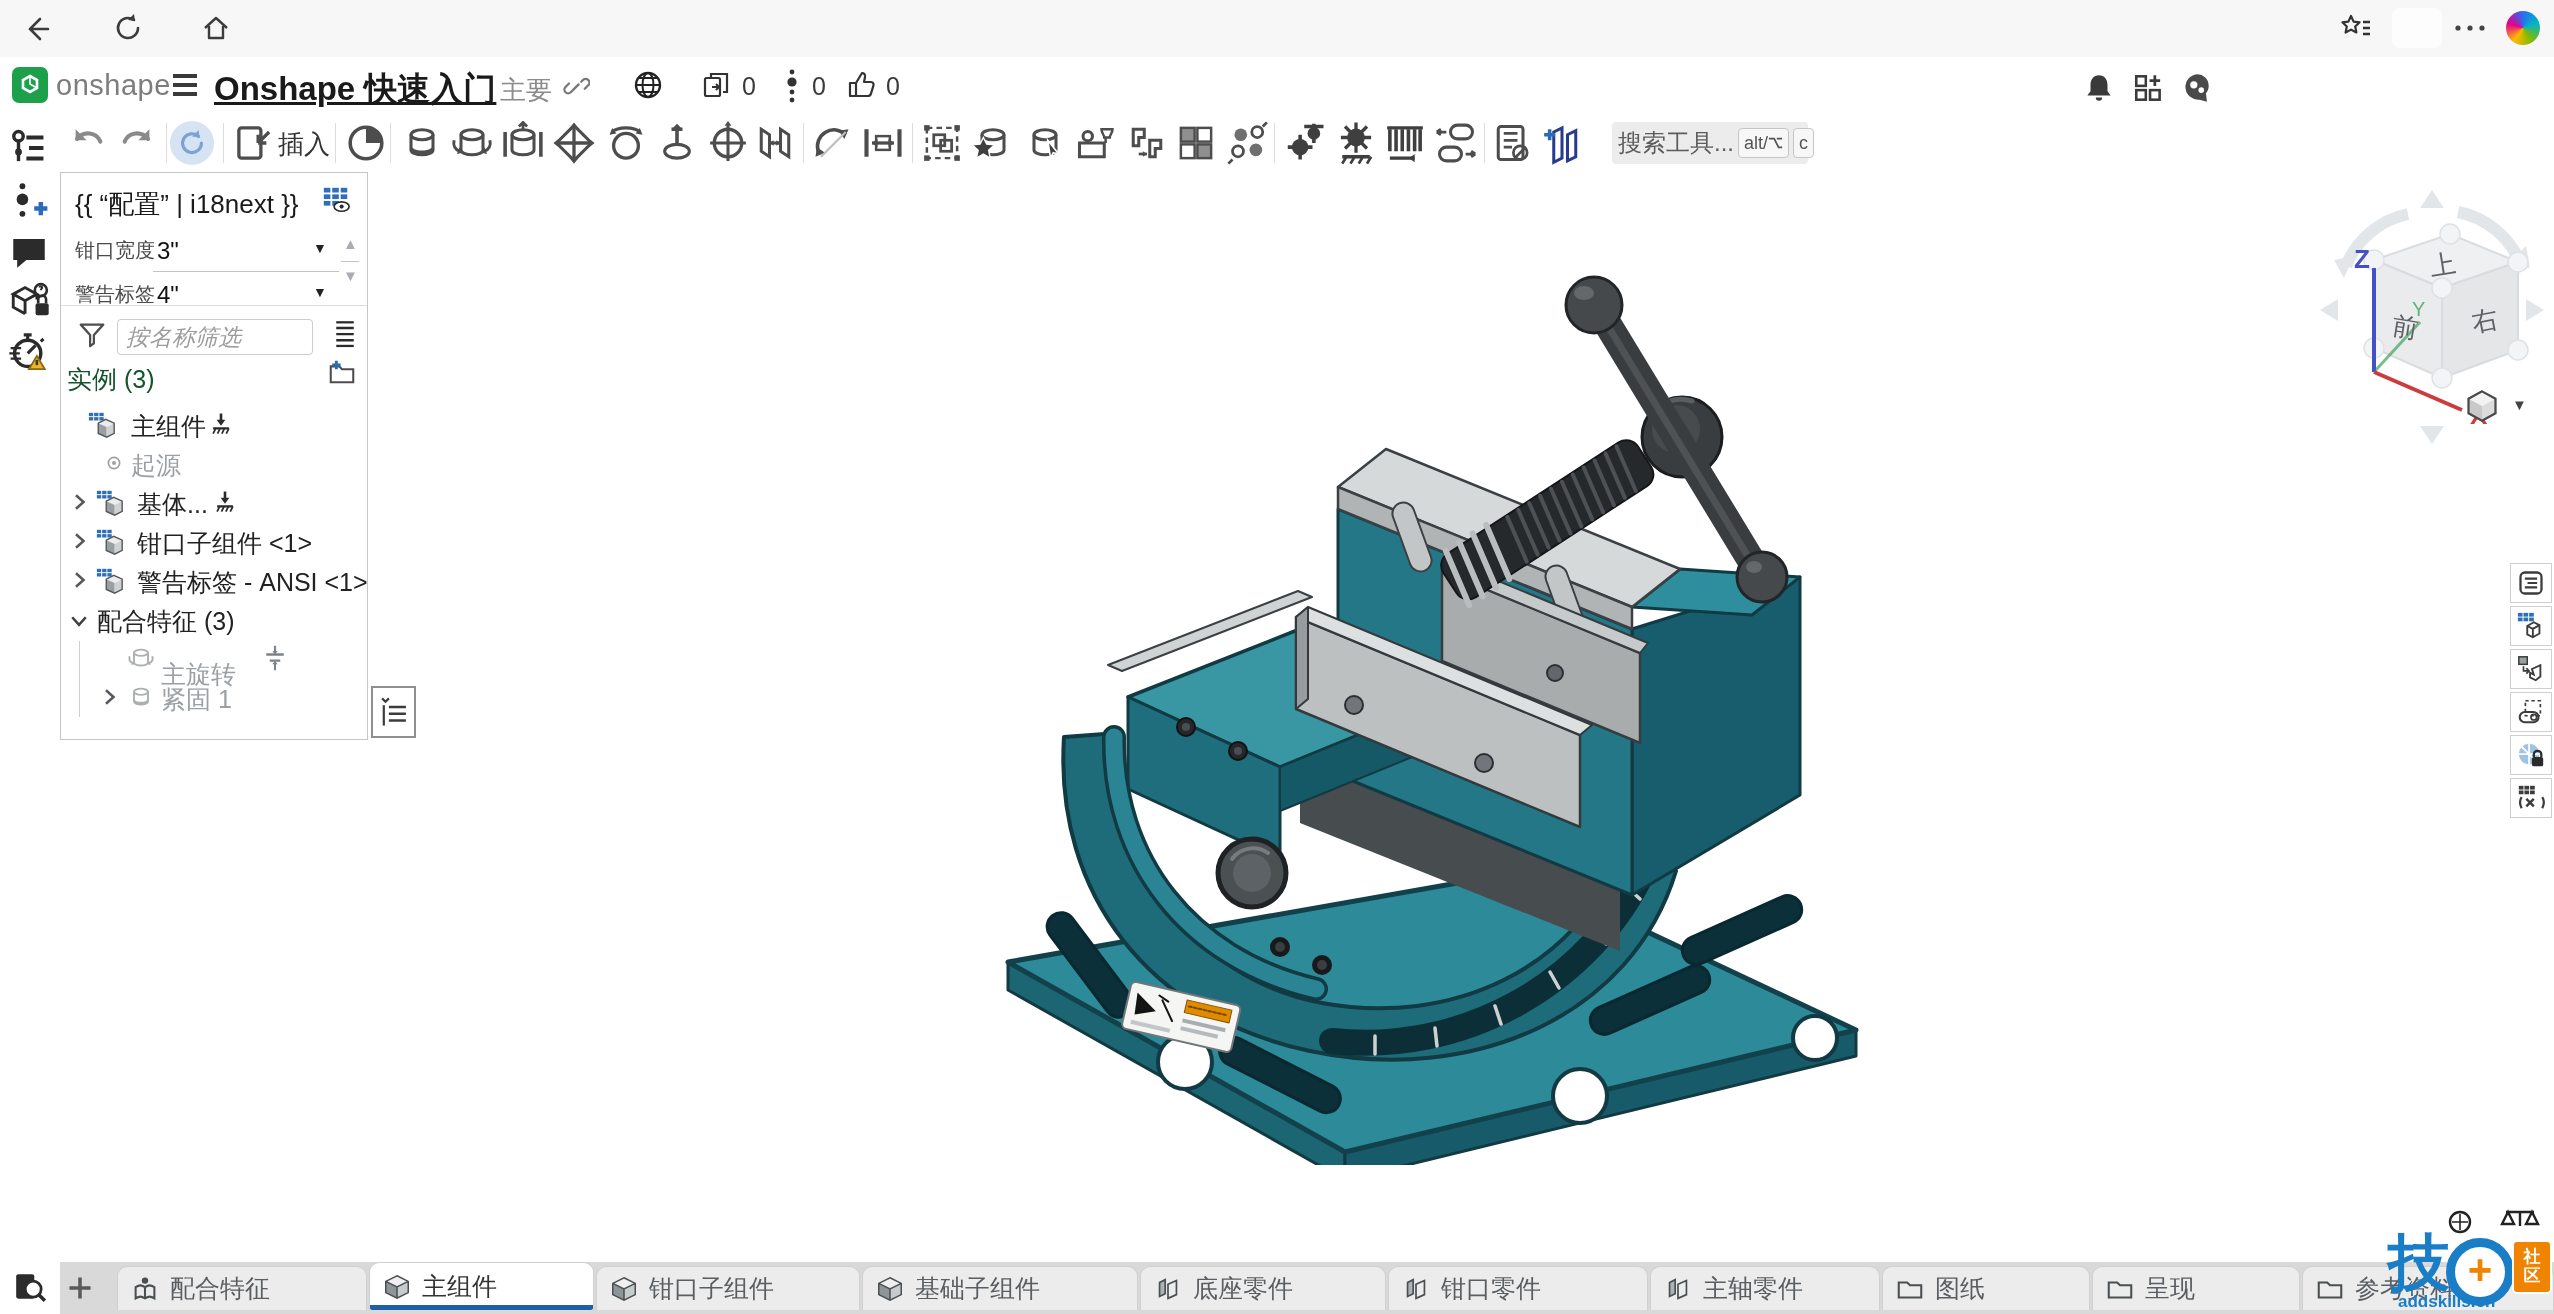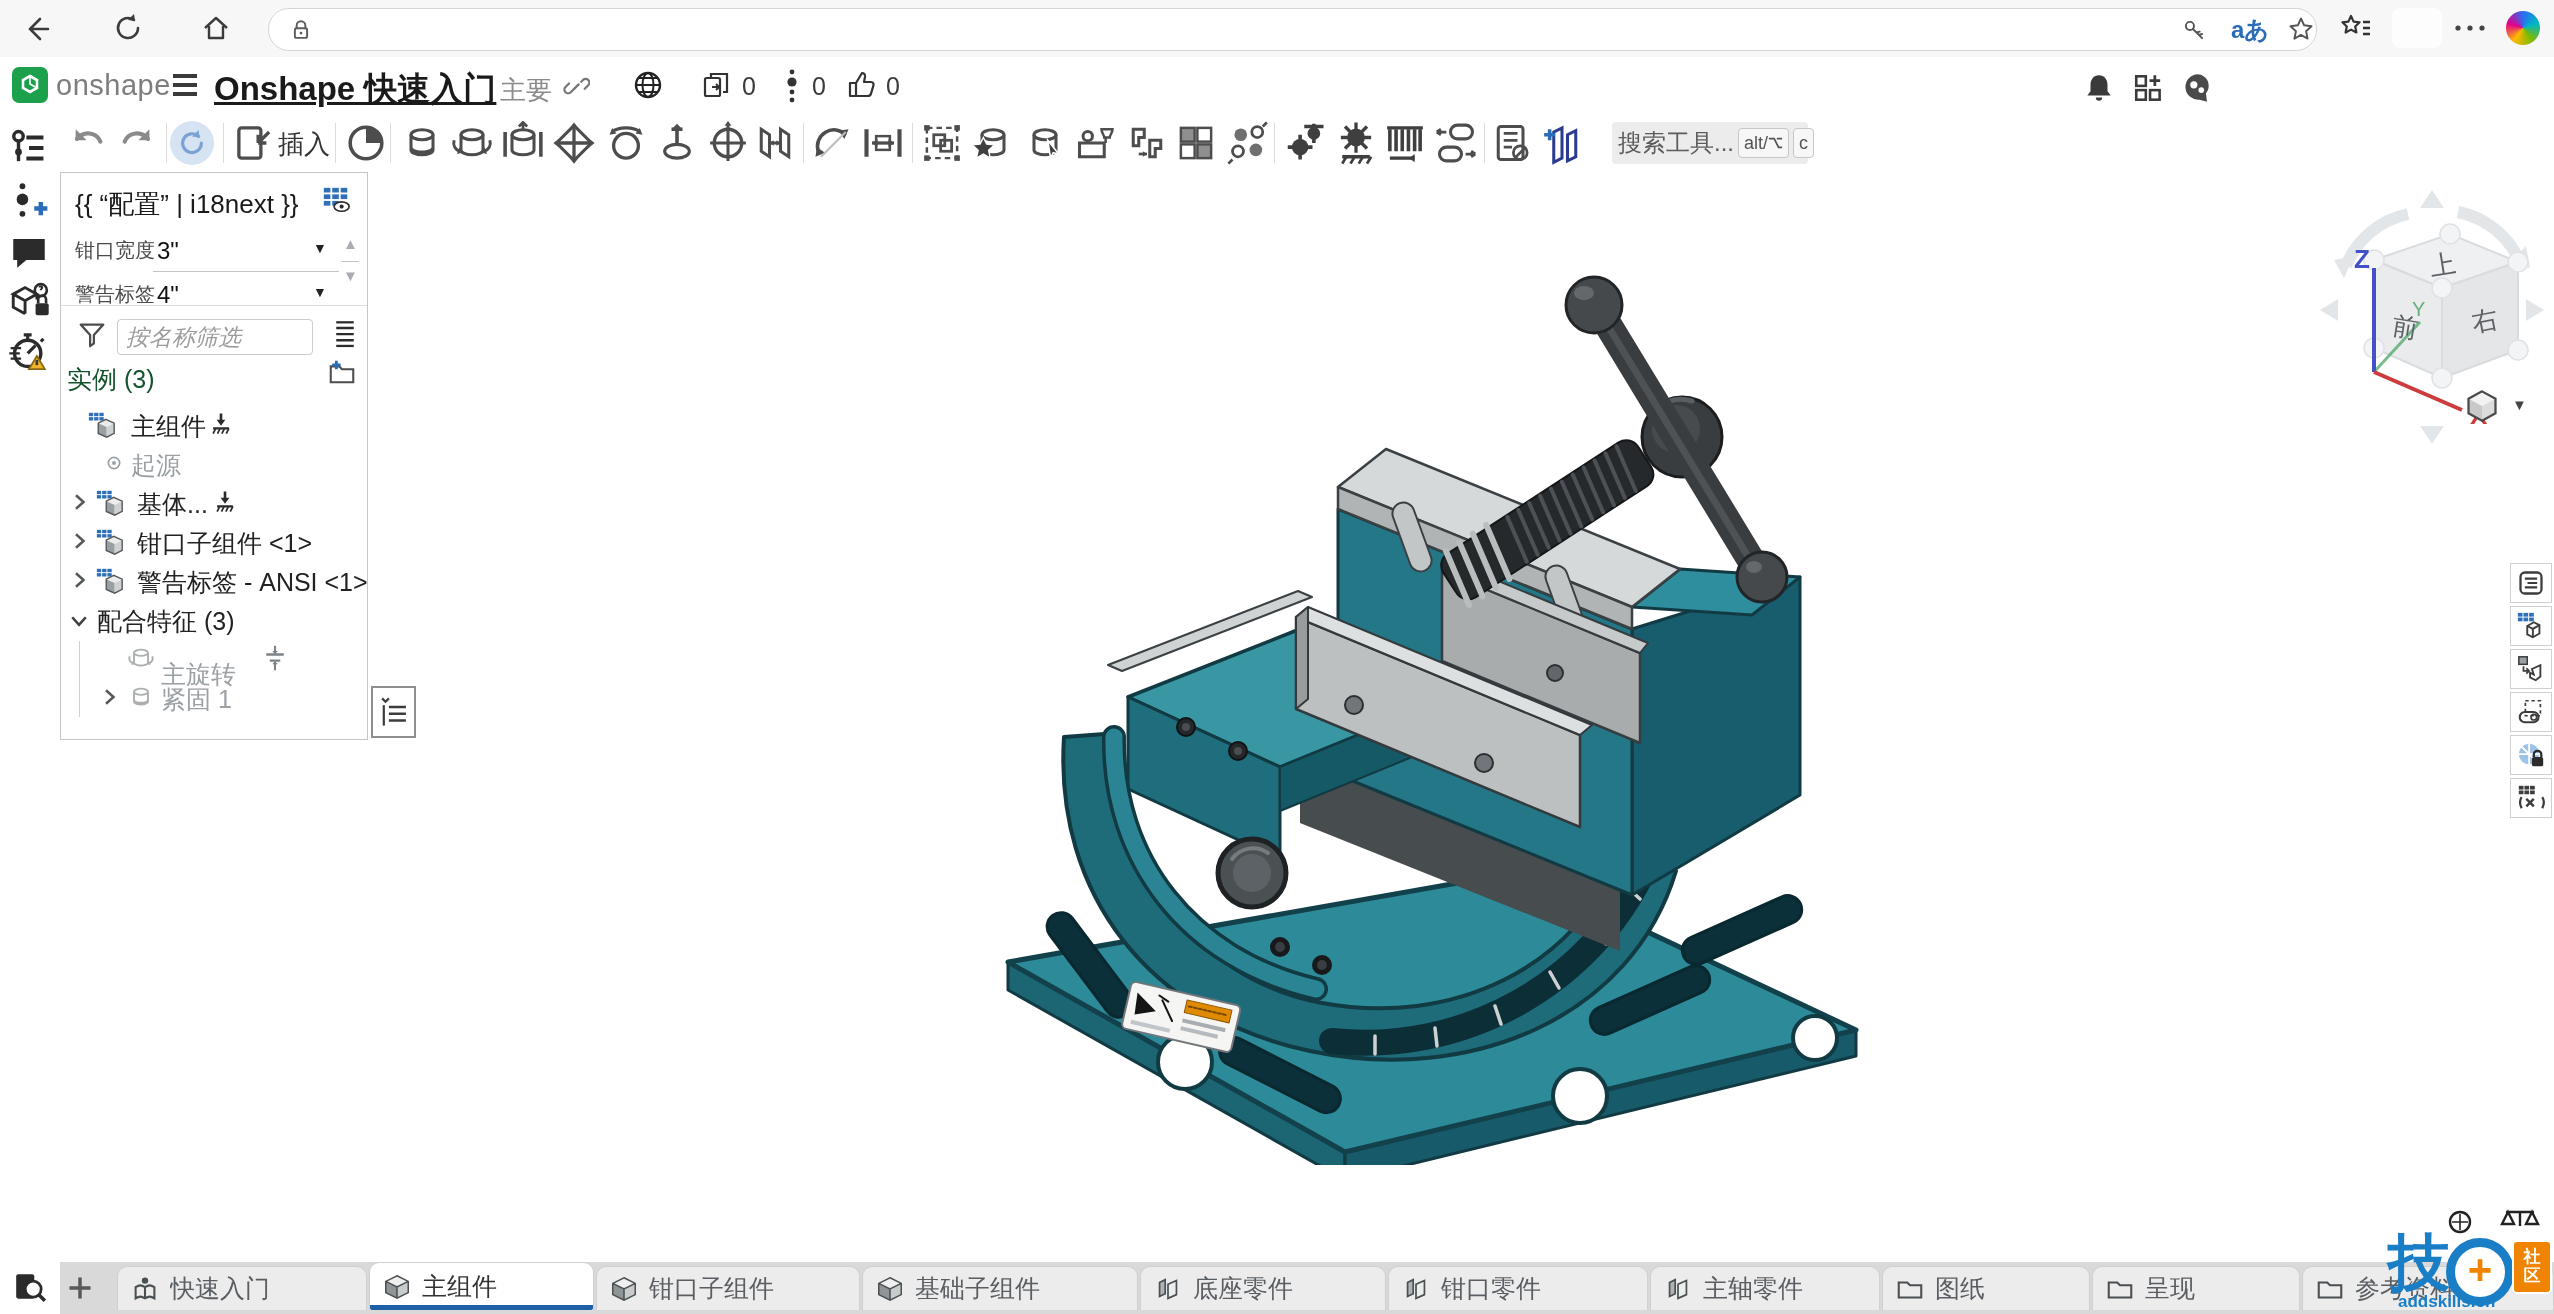--- a/index.html
+++ b/index.html
@@ -126,35 +126,20 @@
     <svg class="abs bic" style="left:22px;top:13px" width="32" height="32" viewBox="0 0 32 32">
         <path d="M18 6 8 16l10 10M8 16h18" stroke="#3c3c3c" stroke-width="2.6" fill="none" stroke-linecap="round"></path>
       </svg>
     <svg class="abs" style="left:112px;top:12px" width="32" height="32" viewBox="0 0 32 32">
         <path d="M26 16a10 10 0 1 1-4-8" stroke="#3c3c3c" stroke-width="2.6" fill="none" stroke-linecap="round"></path>
         <path d="M22 2l1 7-7-1" fill="#3c3c3c"></path>
       </svg>
     <svg class="abs" style="left:200px;top:12px" width="32" height="32" viewBox="0 0 32 32">
         <path d="M5 16 16 6l11 10M9 14v12h14V14" stroke="#3c3c3c" stroke-width="2.4" fill="none" stroke-linejoin="round"></path>
       </svg>
-    <div class="addr">
-      <svg class="abs" style="left:18px;top:7px" width="28" height="28" viewBox="0 0 32 32">
-          <rect x="9" y="14" width="14" height="11" rx="2" fill="none" stroke="#5c5c5c" stroke-width="2.2"></rect>
-          <path d="M11 14v-3a5 5 0 0 1 10 0v3" fill="none" stroke="#5c5c5c" stroke-width="2.2"></path>
-          <circle cx="16" cy="19.5" r="1.6" fill="#5c5c5c"></circle>
-        </svg>
-      <svg class="abs" style="left:1912px;top:8px" width="26" height="26" viewBox="0 0 32 32">
-          <circle cx="11" cy="11" r="5" fill="none" stroke="#555" stroke-width="2.4"></circle>
-          <path d="M15 15 26 26M22 22l4-1M19 19l4-1" stroke="#555" stroke-width="2.4" fill="none" stroke-linecap="round"></path>
-        </svg>
-      <span class="abs" style="left:1962px;top:5px;font-size:24px;color:#2b6cb8;font-weight:bold">aあ</span>
-      <svg class="abs" style="left:2018px;top:6px" width="28" height="28" viewBox="0 0 32 32">
-          <path d="M16 4l3.6 7.8 8.4 1-6.2 5.8 1.7 8.4L16 22.7 8.5 27l1.7-8.4L4 12.8l8.4-1Z" fill="none" stroke="#555" stroke-width="2.2" stroke-linejoin="round"></path>
-        </svg>
-    </div>
     <svg class="abs" style="left:2340px;top:12px" width="32" height="32" viewBox="0 0 32 32">
         <path d="M11 4l2.6 5.6 6 .7-4.4 4.2 1.2 6L11 17.6 5.6 20.5l1.2-6L2.4 10.3l6-.7Z" fill="none" stroke="#333" stroke-width="2.2" stroke-linejoin="round"></path>
         <path d="M23 10h7M23 16h7M23 22h7" stroke="#333" stroke-width="2.4"></path>
       </svg>
     <div class="abs" style="left:2392px;top:8px;width:50px;height:40px;background:#fdfdfd;border-radius:8px"></div>
     <svg class="abs" style="left:2452px;top:20px" width="36" height="16" viewBox="0 0 36 16">
         <circle cx="6" cy="8" r="2.6" fill="#444"></circle>
         <circle cx="18" cy="8" r="2.6" fill="#444"></circle>
         <circle cx="30" cy="8" r="2.6" fill="#444"></circle>
       </svg>
@@ -805,21 +790,21 @@
           <path d="M24.5 22.5 30 28" stroke="#2b2b2b" stroke-width="3.4"></path>
         </svg>
     </div>
     <svg class="abs" style="left:66px;top:12px" width="28" height="28" viewBox="0 0 32 32">
         <path d="M16 4v24M4 16h24" stroke="#5a5a5a" stroke-width="4"></path>
       </svg>
     <div class="tab" style="left:117px;width:250px">
       <svg style="margin-left:12px" width="30" height="30" viewBox="0 0 32 32">
           <use href="#g-guide" color="#4a4f52"></use>
         </svg>
-      <span class="tab-label">快速入门</span>
+      <span class="tab-label">配合特征</span>
     </div>
     <div class="tab active" style="left:369px;width:225px">
       <svg style="margin-left:12px" width="30" height="30" viewBox="0 0 32 32">
           <use href="#g-cube"></use>
         </svg>
       <span class="tab-label">主组件</span>
       <div class="tab-blue"></div>
     </div>
     <div class="tab" style="left:596px;width:264px">
       <svg style="margin-left:12px" width="30" height="30" viewBox="0 0 32 32">

